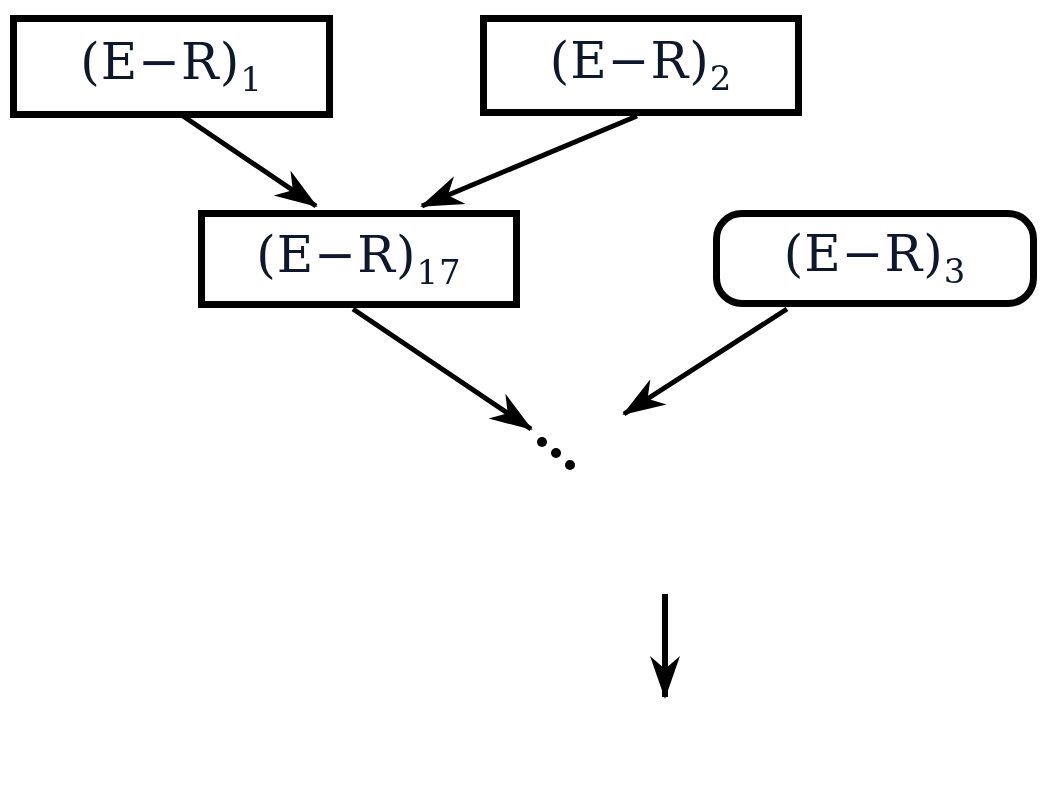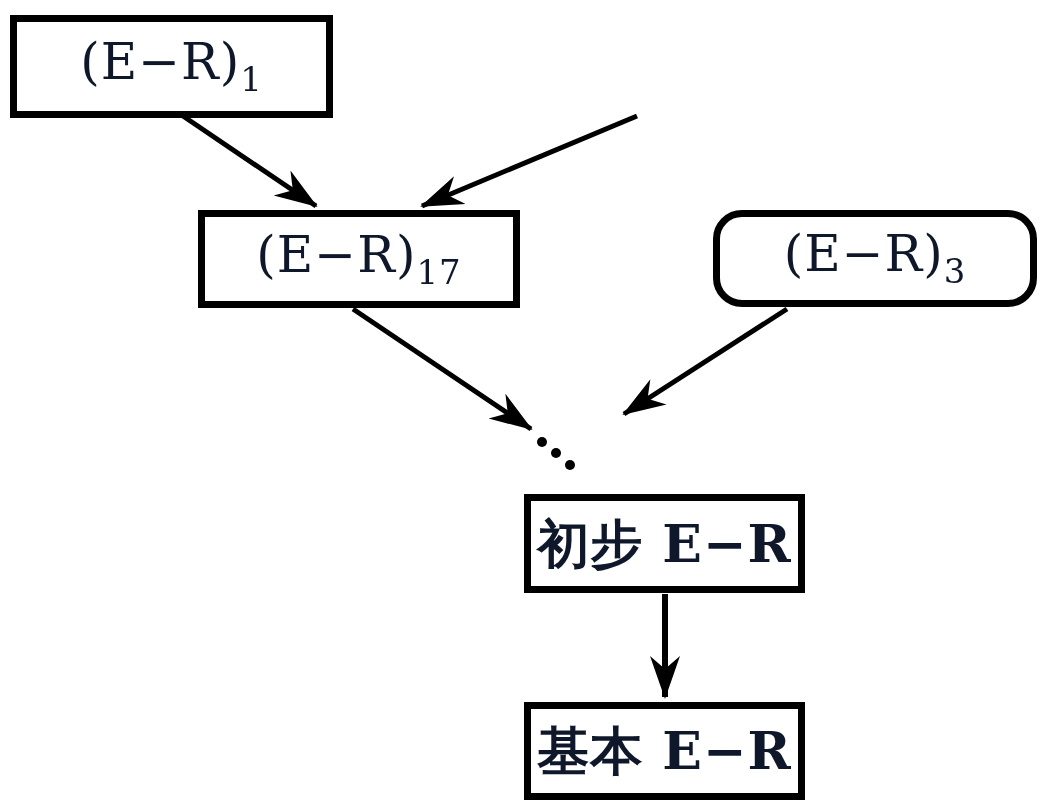--- a/index.html
+++ b/index.html
@@ -80,30 +80,27 @@
       <circle cx="542" cy="442" r="5"></circle>
       <circle cx="556" cy="453" r="5"></circle>
       <circle cx="570" cy="465" r="5"></circle>
     </g>
   </svg>
 
   <div class="node" id="n-er1">
     <span class="lbl"><span>(E−R)</span><sub>1</sub></span>
   </div>
 
+  <div class="node" id="n-er2">
+    <span class="lbl"><span>(E−R)</span><sub>2</sub></span>
+  </div>
 
   <div class="node" id="n-er12">
     <span class="lbl"><span>(E−R)</span><sub>17</sub></span>
   </div>
 
   <div class="node" id="n-er3">
     <span class="lbl"><span>(E−R)</span><sub>3</sub></span>
   </div>
 
-  <div class="node cjk" id="n-pre">
-    <span class="lbl">初步 E−R</span>
-  </div>
 
-  <div class="node cjk" id="n-bas">
-    <span class="lbl">基本 E−R</span>
-  </div>
 
 </div>
 
 </body></html>

